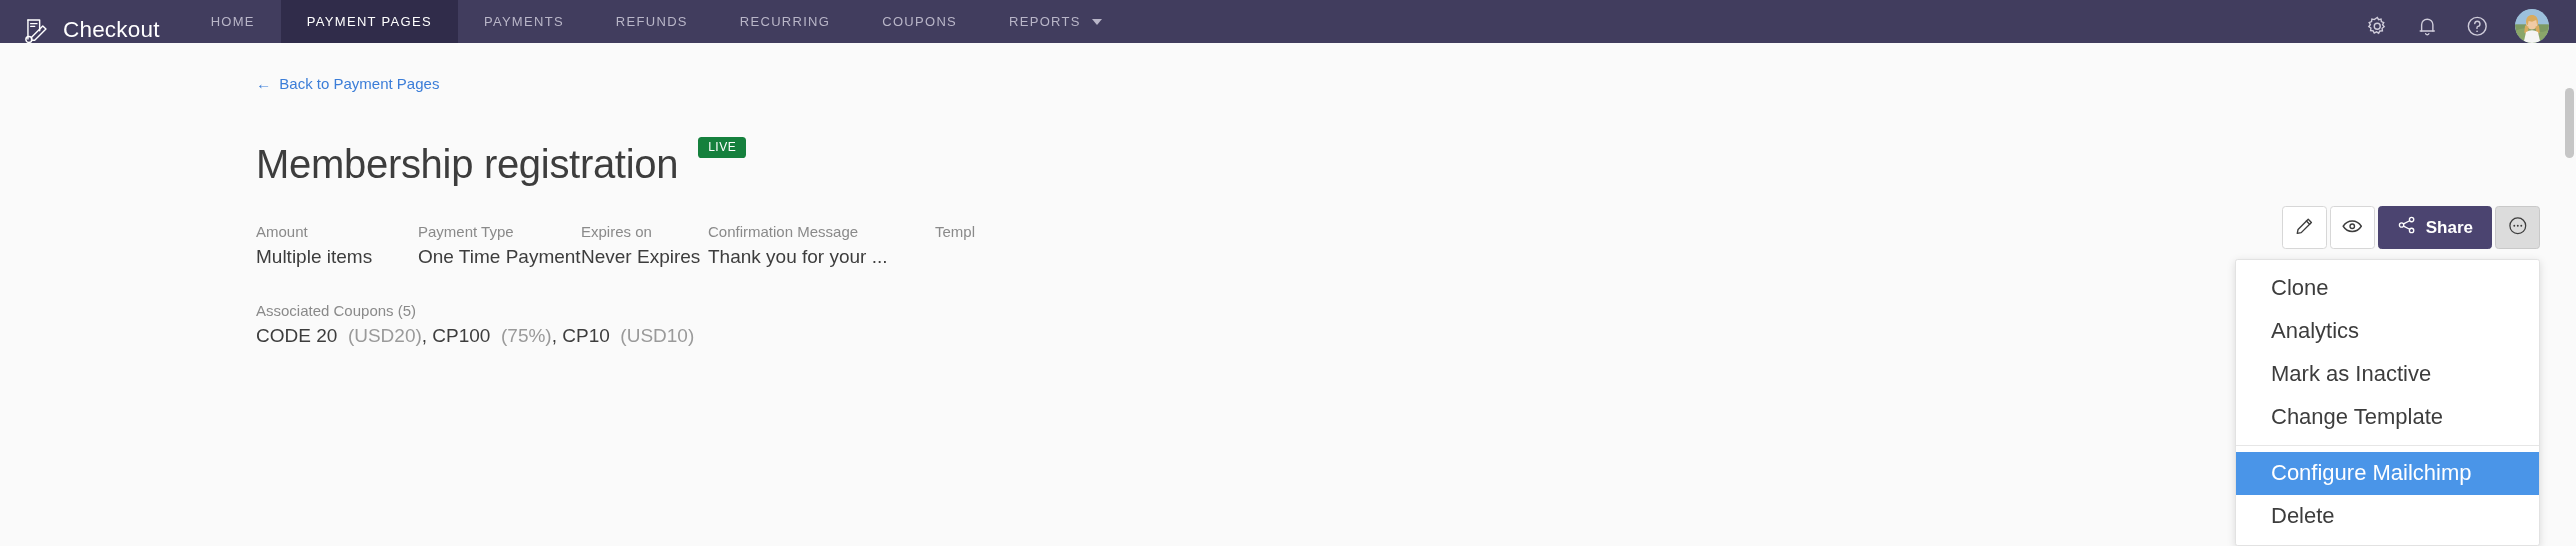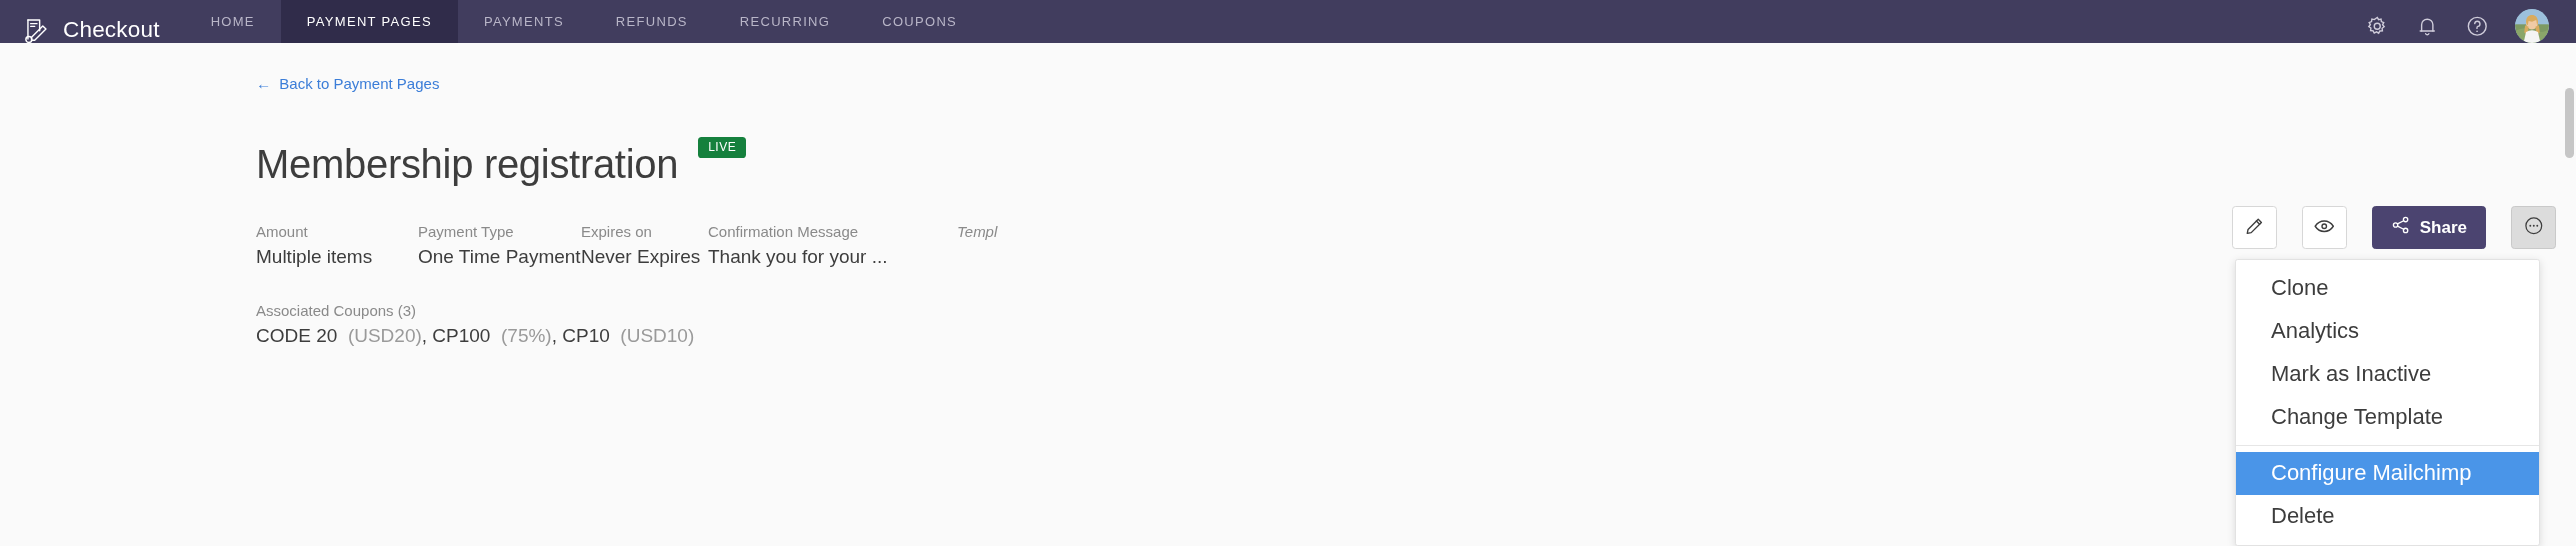--- a/index.html
+++ b/index.html
@@ -142,25 +142,25 @@
     padding: 4.5px 10px 5.4px;
     border-radius: 3.6px;
     line-height: 1;
     align-self: center;
     margin-top: 5.4px;
   }
 
   
   .actions {
     position: absolute;
-    right: 20px;
+    right: 36px;
     top: 163px;
     display: flex;
     align-items: center;
-    gap: 25px;
+    gap: 3px;
     z-index: 25;
   }
   .btn-icon {
     width: 45px; height: 43px;
     border: 0.9px solid #d7d7d7;
     border-radius: 3.6px;
     background: #ffffff;
     display: flex; align-items: center; justify-content: center;
     cursor: pointer;
   }
@@ -236,23 +236,22 @@
     color: #3d3d3d;
     white-space: nowrap;
   }
 
   .f-amount   { width: 162px; }
   .f-paytype  { width: 163px; }
   .f-expires  { width: 127px; }
   .f-confirm  { width: 251px; }
   .f-template {
     position: absolute;
-    left: 701px;
+    left: 679px;
     top: 0;
-    font-style: italic;
   }
 
   .coupons-row { margin-top: 34px; }
   .coupon-code { color: #3d3d3d; }
   .coupon-amt { color: #9a9a9a; }
 
   
   .scroll-track {
     position: absolute;
     top: 43px; right: 0;
@@ -299,20 +298,24 @@
       <span>PAYMENTS</span>
     </div>
     <div class="nav-item">
       <span>REFUNDS</span>
     </div>
     <div class="nav-item">
       <span>RECURRING</span>
     </div>
     <div class="nav-item">
       <span>COUPONS</span>
+    </div>
+    <div class="nav-item">
+      <span>REPORTS</span>
+      <span class="nav-caret"></span>
     </div>
   </div>
 
   <div class="nav-right">
     <div class="nav-icon-btn">
       <svg viewBox="0 0 24 24" width="22.5" height="22.5" fill="none" stroke="#cfccda" stroke-width="1.5">
         <circle cx="12" cy="12" r="3.2"></circle>
         <path d="M12 2.6l1.4 2.3 2.6-.6.4 2.7 2.5 1-1.2 2.4 1.7 2.1-2.2 1.6.3 2.7-2.7.2-1.3 2.4-2.3-1.4-2.4 1.3-1.2-2.4-2.7-.3.3-2.7-2.2-1.6 1.7-2.1L3.4 8l2.5-1 .4-2.7 2.6.6z"></path>
       </svg>
     </div>
@@ -390,21 +393,21 @@
           <div class="detail-value">Thank you for your ...</div>
         </div>
 
         <div class="detail-field f-template">
           <div class="detail-label">Templ</div>
         </div>
 
       </div>
 
       <div class="coupons-row">
-        <div class="detail-label">Associated Coupons (3)</div>
+        <div class="detail-label">Associated Coupons (5)</div>
         <div class="detail-value">
           <span><span class="coupon-code">CODE 20</span>&nbsp; <span class="coupon-amt">(USD20)</span></span><span class="coupon-code">, </span><span><span class="coupon-code">CP100</span>&nbsp; <span class="coupon-amt">(75%)</span></span><span class="coupon-code">, </span><span><span class="coupon-code">CP10</span>&nbsp; <span class="coupon-amt">(USD10)</span></span>
         </div>
       </div>
 
     </div>
   </div>
 
   <div class="actions">
     <div class="btn-icon">

